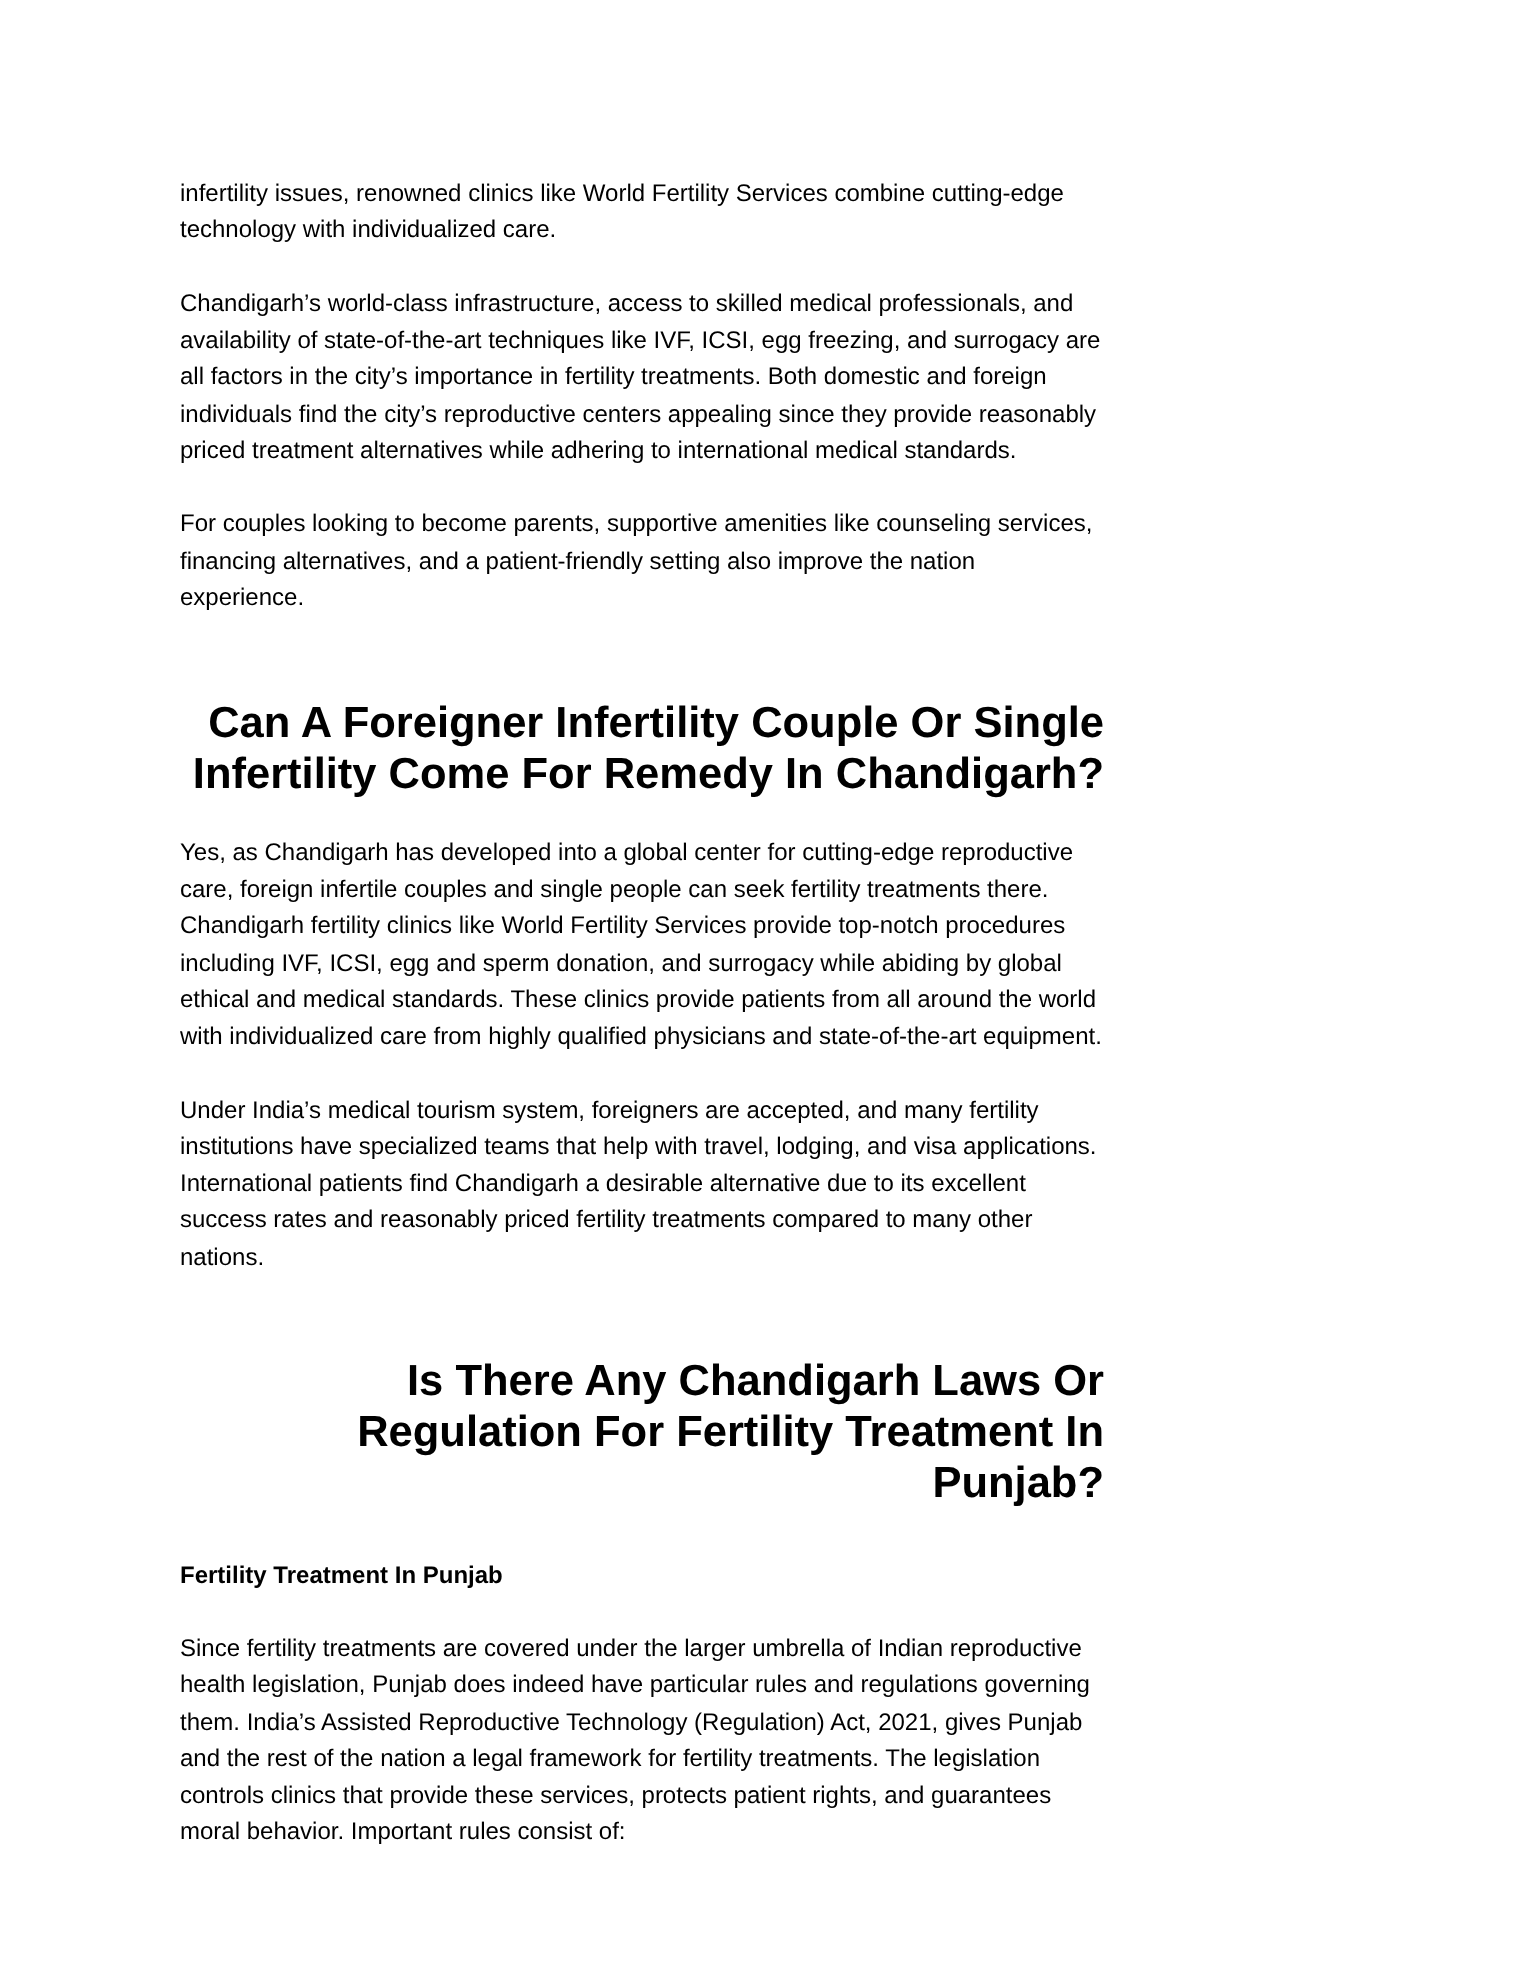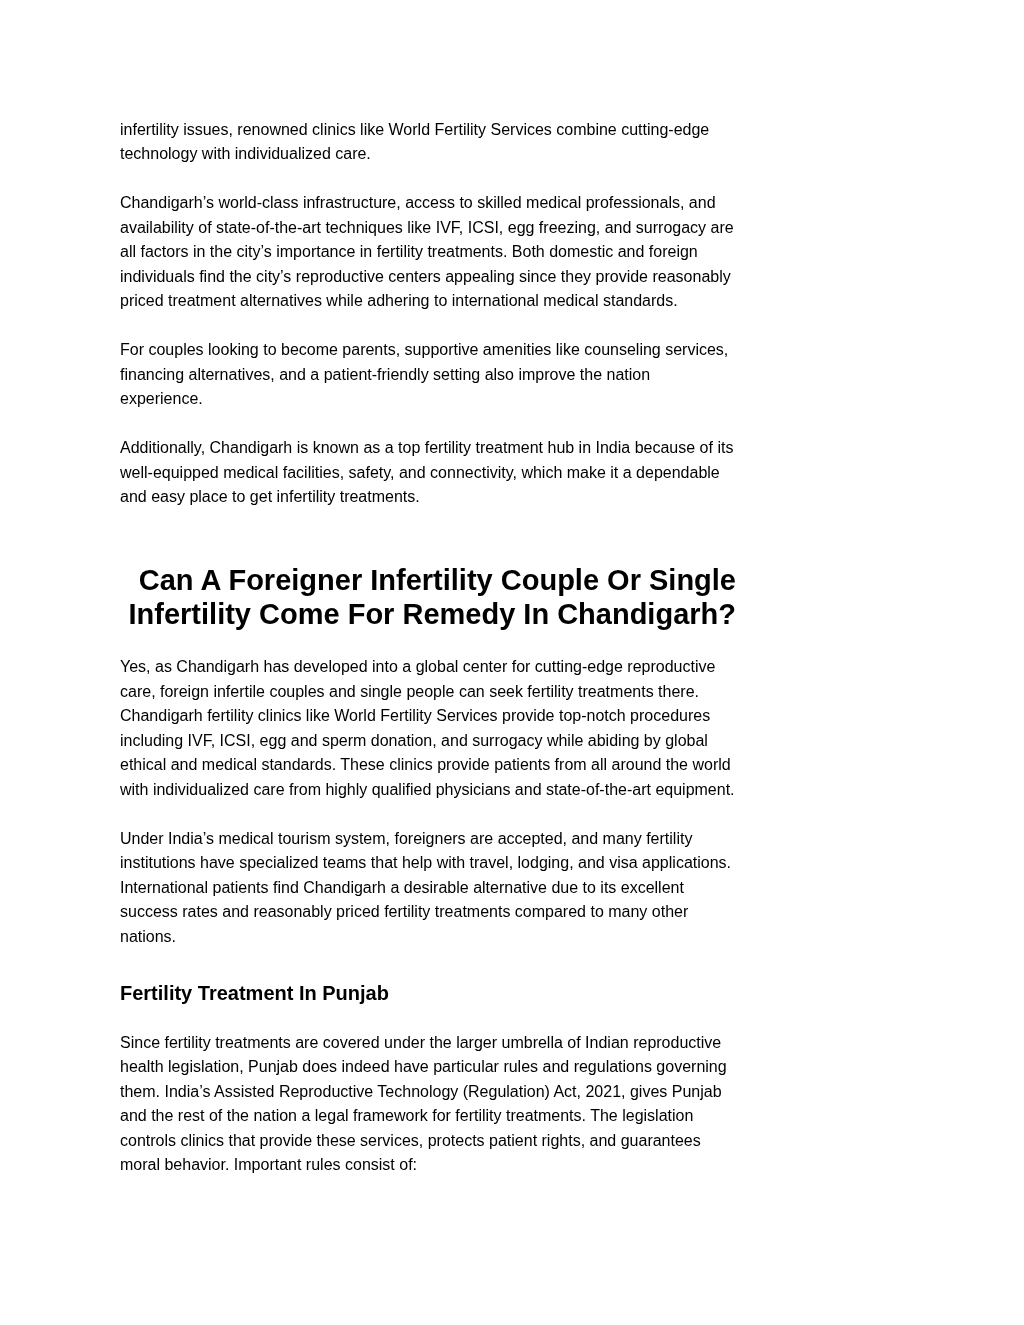--- a/index.html
+++ b/index.html
@@ -26,44 +26,44 @@
   }
   .doc h1.doc-h1 {
     font-size: 29px;
     line-height: 34px;
     font-weight: 700;
     margin: 53px 0 14px 0;
     color: #000000;
     text-align: right;
   }
   .doc h3.doc-h3 {
-    font-size: 20px;
+    font-size: 16px;
     line-height: 25px;
     font-weight: 700;
     margin: 32px 0 10px 0;
     color: #000000;
   }
 </style>
 </head>
 <body>
 
 <div class="page">
   <div class="doc">
     <p class="body-text">infertility issues, renowned clinics like World Fertility Services combine cutting-edge technology with individualized care.</p>
 
     <p class="body-text">Chandigarh’s world-class infrastructure, access to skilled medical professionals, and availability of state-of-the-art techniques like IVF, ICSI, egg freezing, and surrogacy are all factors in the city’s importance in fertility treatments. Both domestic and foreign individuals find the city’s reproductive centers appealing since they provide reasonably priced treatment alternatives while adhering to international medical standards.</p>
 
     <p class="body-text">For couples looking to become parents, supportive amenities like counseling services, financing alternatives, and a patient-friendly setting also improve the nation experience.</p>
 
-    <p class="body-text">Additionally, Chandigarh is known as a top fertility treatment hub in India because of its well-equipped medical facilities, safety, and connectivity, which make it a dependable and easy place to get infertility treatments.</p>
 
     <h1 class="doc-h1">Can A Foreigner Infertility Couple Or Single Infertility Come For Remedy In Chandigarh?</h1>
 
     <p class="body-text">Yes, as Chandigarh has developed into a global center for cutting-edge reproductive care, foreign infertile couples and single people can seek fertility treatments there. Chandigarh fertility clinics like World Fertility Services provide top-notch procedures including IVF, ICSI, egg and sperm donation, and surrogacy while abiding by global ethical and medical standards. These clinics provide patients from all around the world with individualized care from highly qualified physicians and state-of-the-art equipment.</p>
 
     <p class="body-text">Under India’s medical tourism system, foreigners are accepted, and many fertility institutions have specialized teams that help with travel, lodging, and visa applications. International patients find Chandigarh a desirable alternative due to its excellent success rates and reasonably priced fertility treatments compared to many other nations.</p>
 
+    <h1 class="doc-h1">Is There Any Chandigarh Laws Or Regulation For Fertility Treatment In Punjab?</h1>
 
     <h3 class="doc-h3">Fertility Treatment In Punjab</h3>
 
     <p class="body-text">Since fertility treatments are covered under the larger umbrella of Indian reproductive health legislation, Punjab does indeed have particular rules and regulations governing them. India’s Assisted Reproductive Technology (Regulation) Act, 2021, gives Punjab and the rest of the nation a legal framework for fertility treatments. The legislation controls clinics that provide these services, protects patient rights, and guarantees moral behavior. Important rules consist of:</p>
   </div>
 </div>
 
 </body></html>

